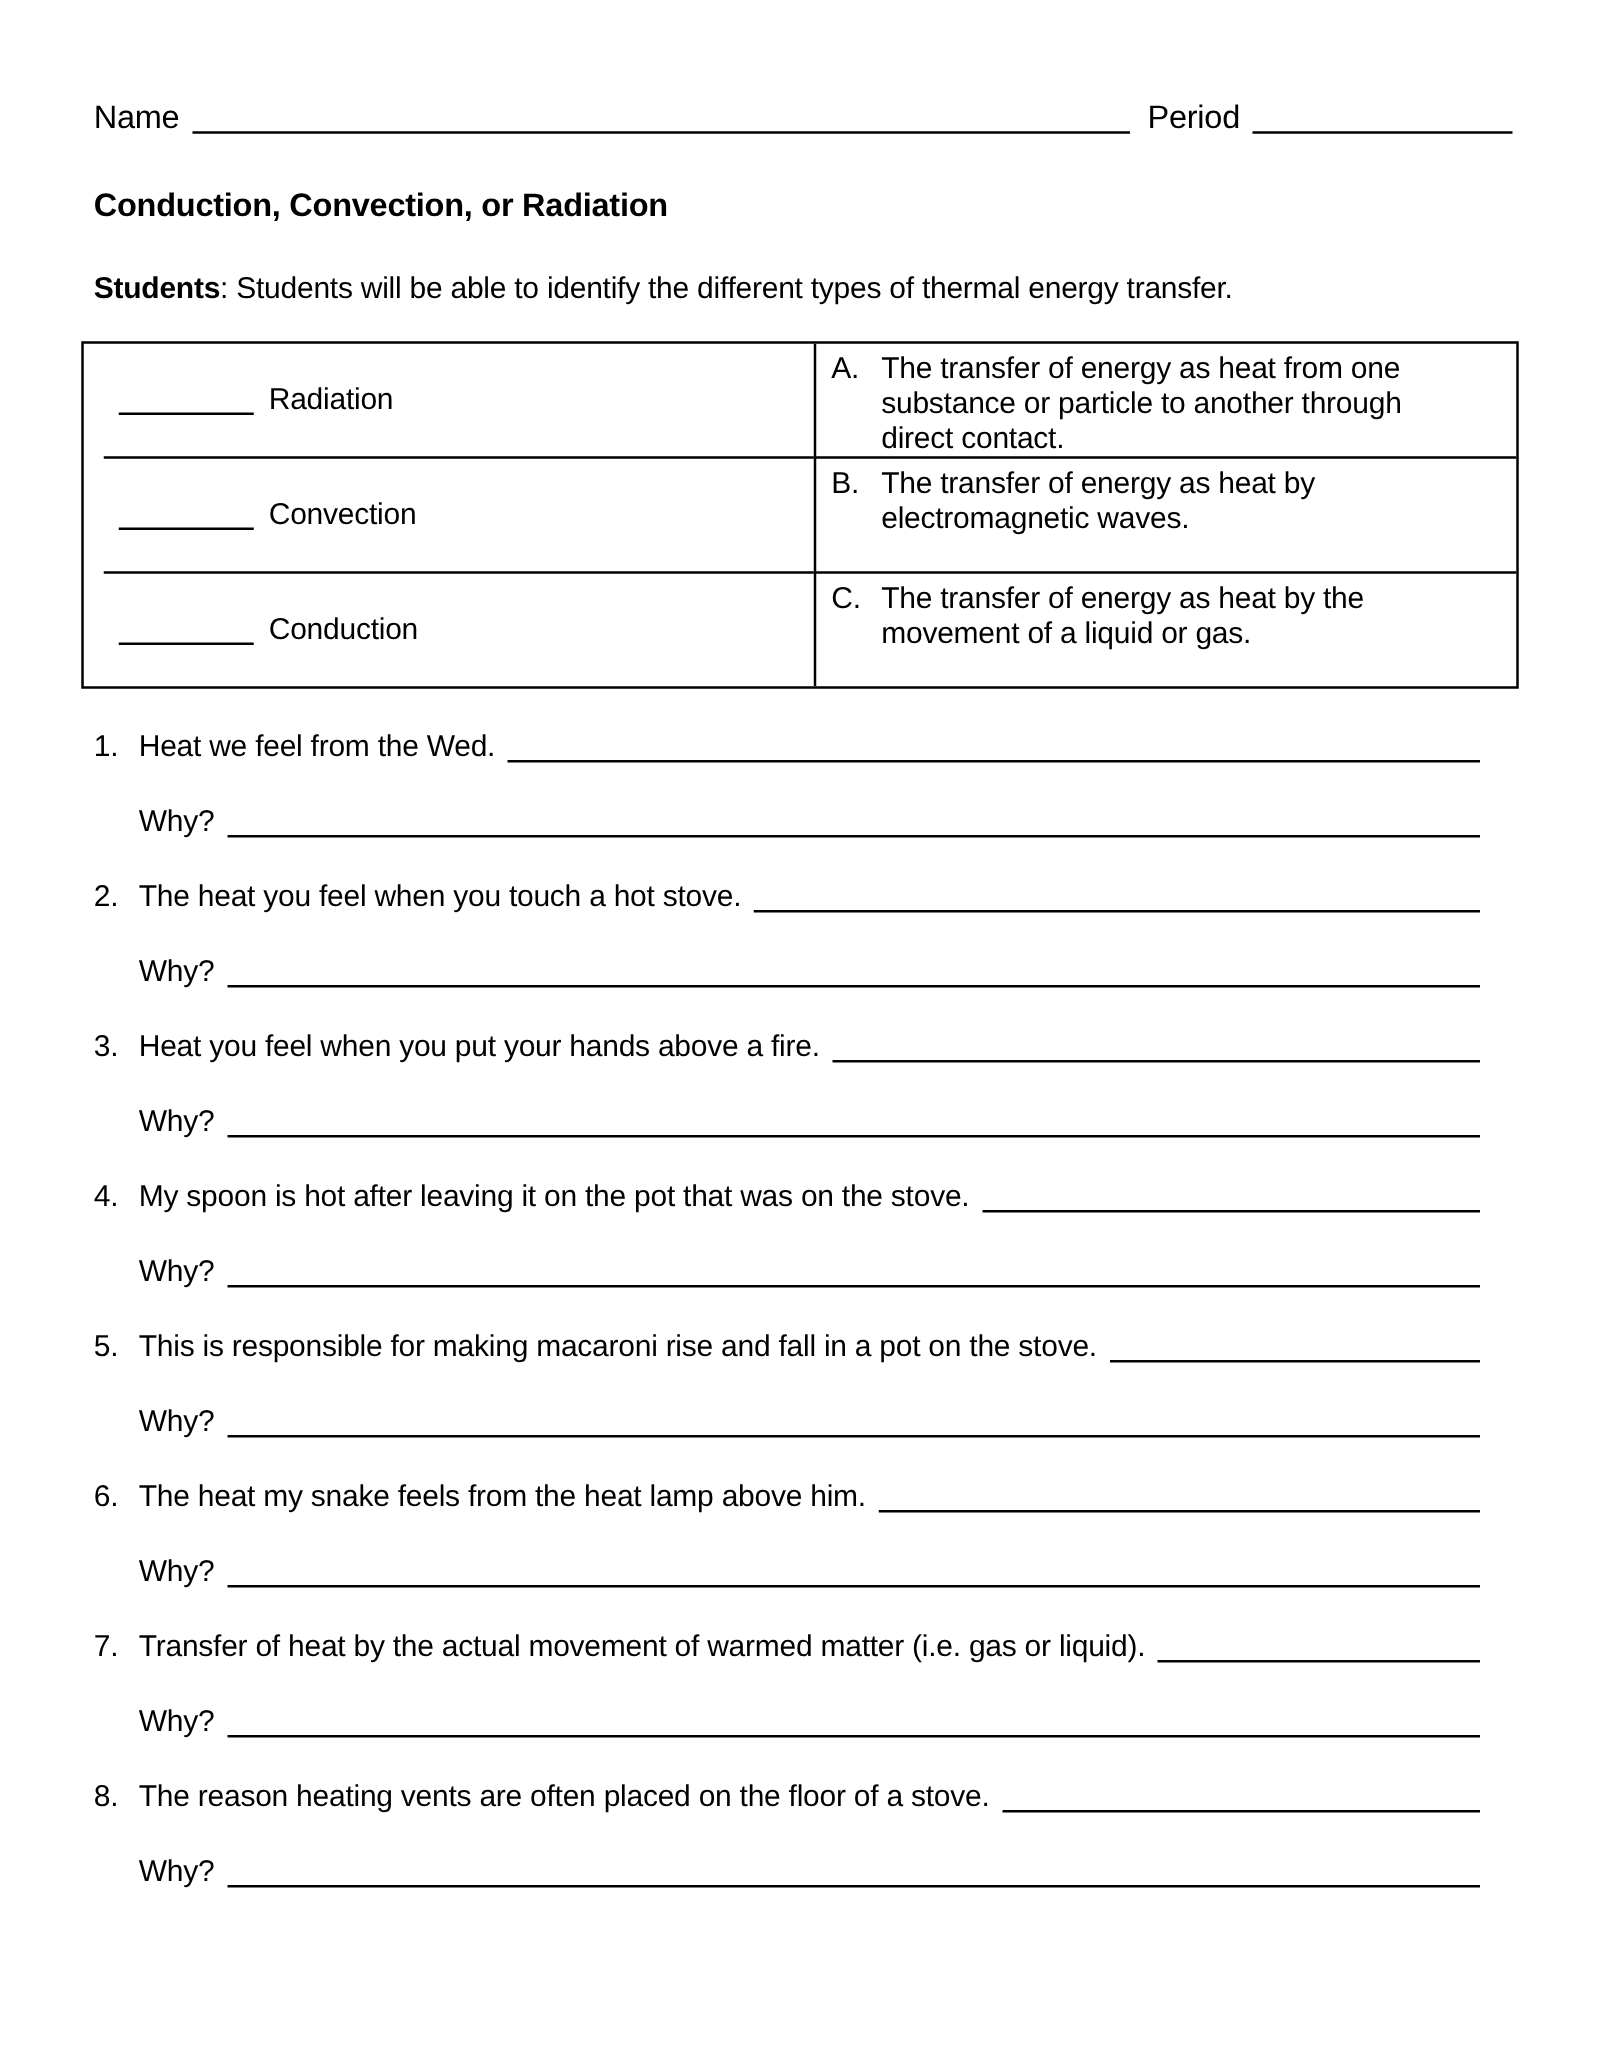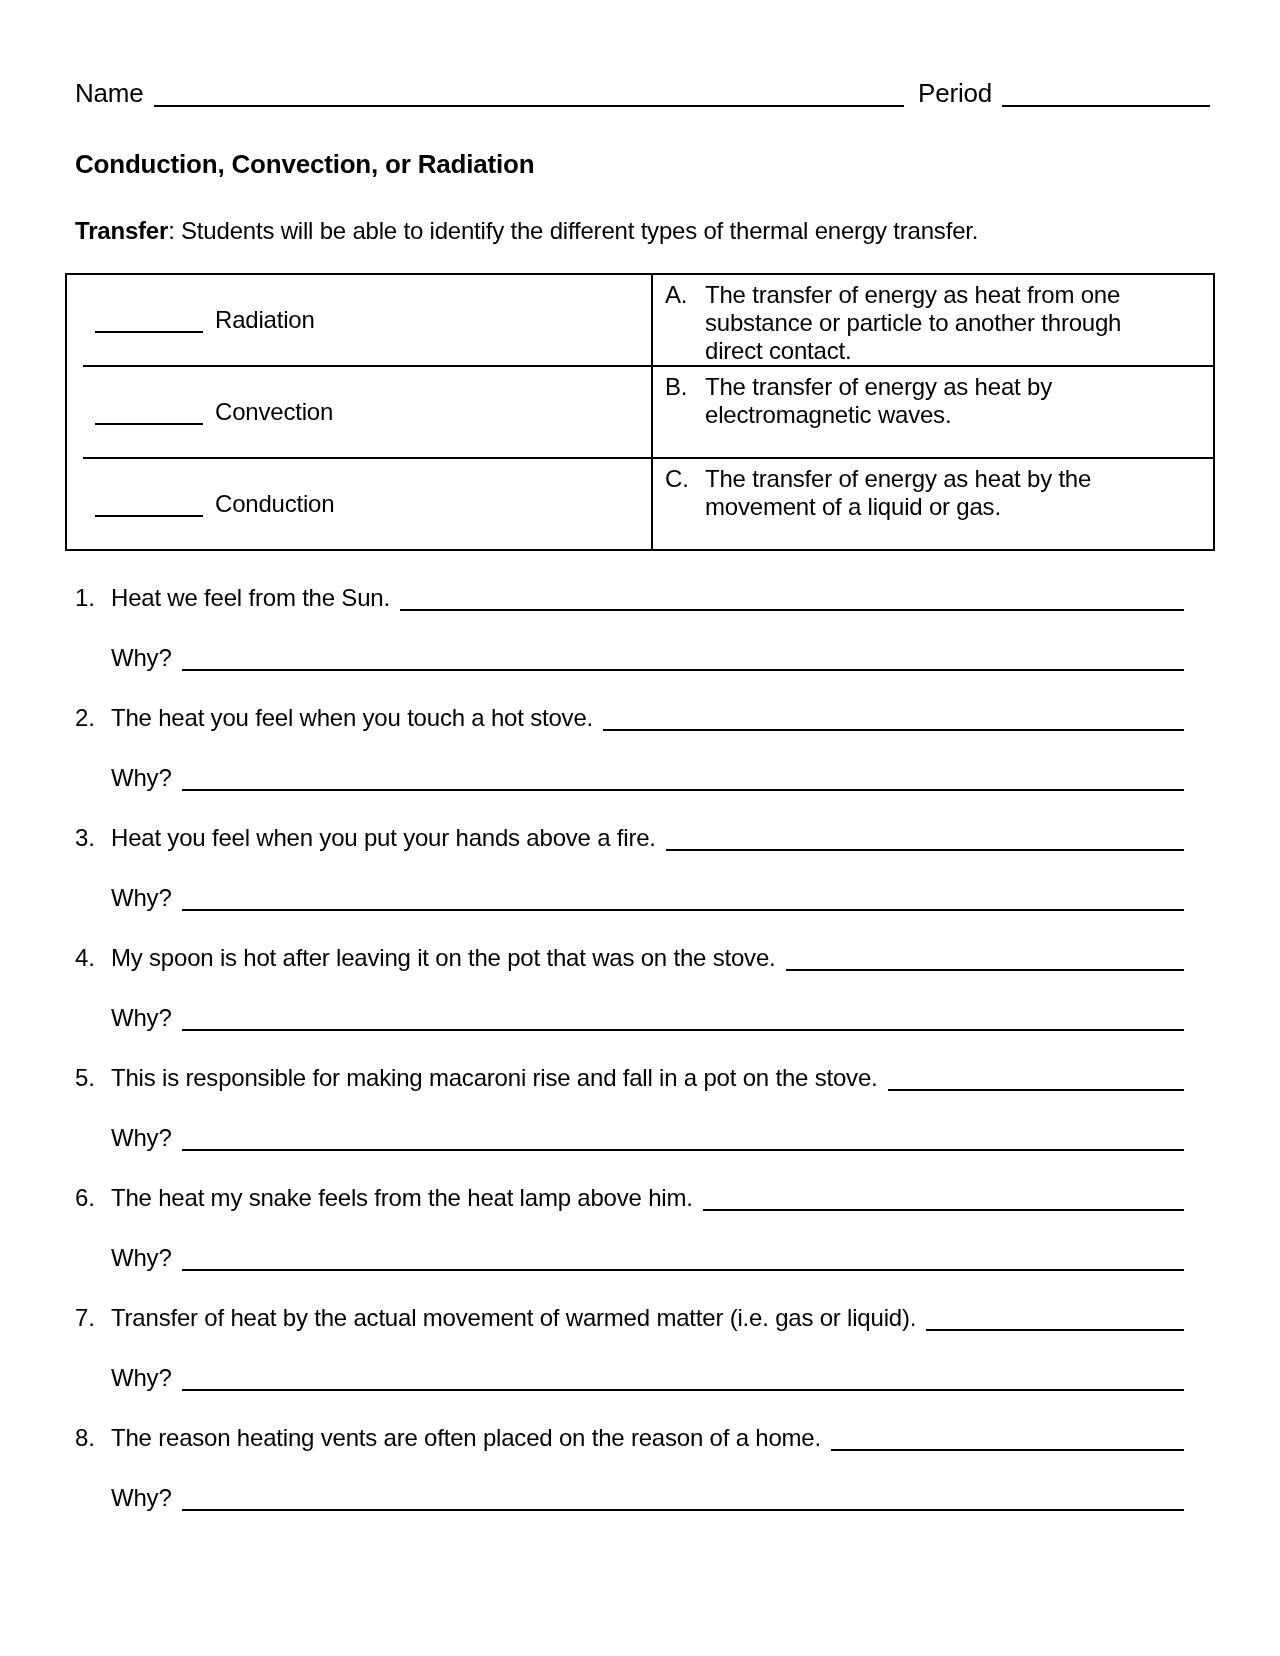--- a/index.html
+++ b/index.html
@@ -90,21 +90,21 @@
 
   <div class="name-row">
     <span>Name</span>
     <span class="blank grow"></span>
     <span class="period-label">Period</span>
     <span class="blank period-blank"></span>
   </div>
 
   <div class="title">Conduction, Convection, or Radiation</div>
 
-  <p class="intro-line objective-line"><span class="intro-label">Transfer</span><span>: Students will be able to identify the different types of thermal energy transfer.</span></p>
+  <p class="intro-line objective-line"><span class="intro-label">Students</span><span>: Students will be able to identify the different types of thermal energy transfer.</span></p>
 
 
   <div class="mtable">
 
     <div class="cell term-cell r1">
       <span class="term-line">
         <span class="blank term-blank"></span>
         <span class="term-label">Radiation</span>
       </span>
     </div>
@@ -139,21 +139,21 @@
         <span class="def-letter">C.</span>
         <span class="def-text">The transfer of energy as heat by the movement of a liquid or gas.</span>
       </div>
     </div>
   </div>
 
   <div class="questions">
 
     <div class="q-line">
       <span class="q-num">1.</span>
-      <span class="q-text">Heat we feel from the Sun.</span>
+      <span class="q-text">Heat we feel from the Wed.</span>
       <span class="blank q-blank"></span>
     </div>
     <div class="why-line">
       <span>Why?</span>
       <span class="blank why-blank"></span>
     </div>
 
     <div class="q-line">
       <span class="q-num">2.</span>
       <span class="q-text">The heat you feel when you touch a hot stove.</span>
@@ -209,21 +209,21 @@
       <span class="q-text">Transfer of heat by the actual movement of warmed matter (i.e. gas or liquid).</span>
       <span class="blank q-blank"></span>
     </div>
     <div class="why-line">
       <span>Why?</span>
       <span class="blank why-blank"></span>
     </div>
 
     <div class="q-line">
       <span class="q-num">8.</span>
-      <span class="q-text">The reason heating vents are often placed on the reason of a home.</span>
+      <span class="q-text">The reason heating vents are often placed on the floor of a stove.</span>
       <span class="blank q-blank"></span>
     </div>
     <div class="why-line last">
       <span>Why?</span>
       <span class="blank why-blank"></span>
     </div>
 
   </div>
 </div>
 

